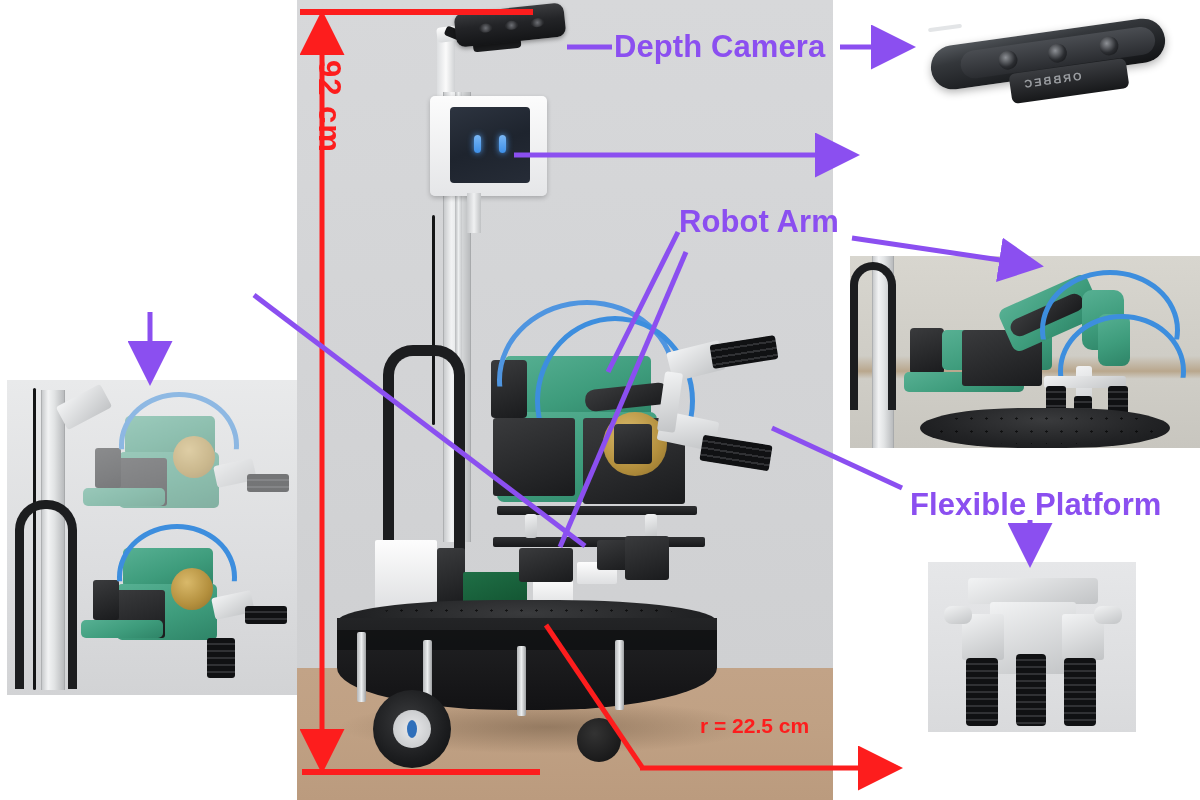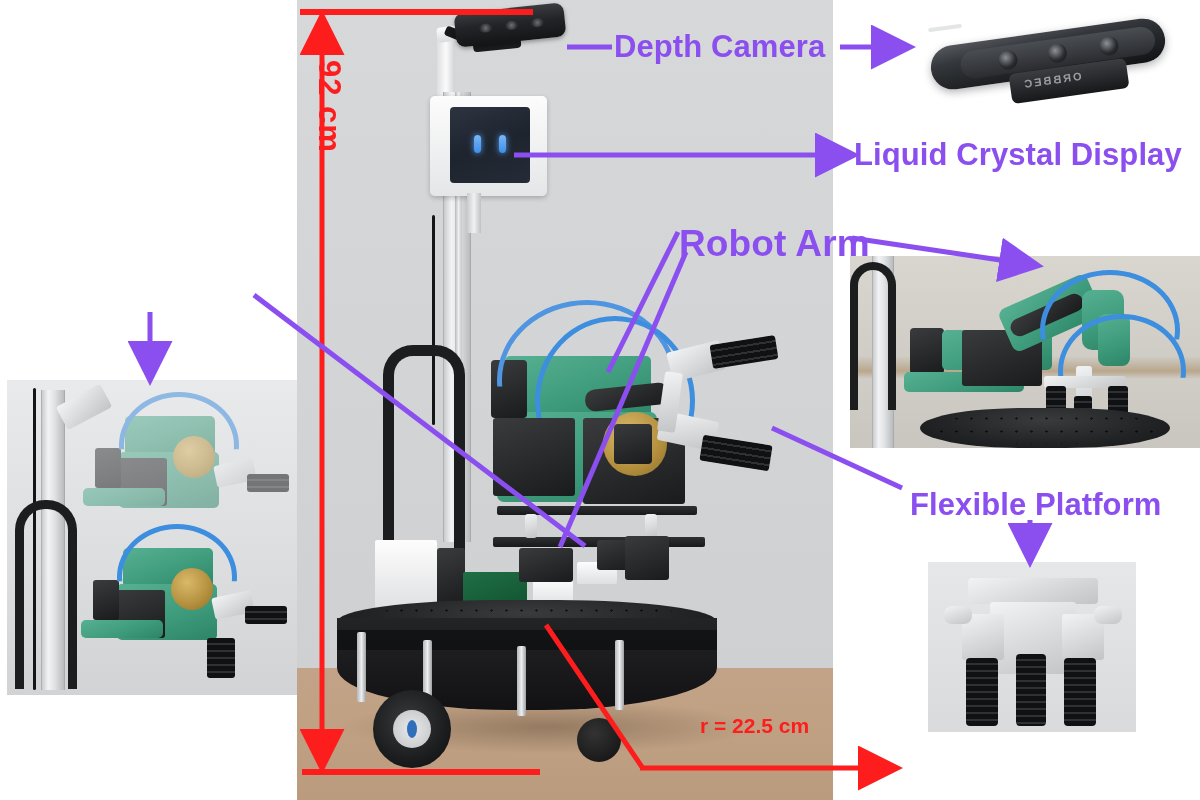--- a/index.html
+++ b/index.html
@@ -323,23 +323,22 @@
     </g>
 
     <g>
       <line x1="902" y1="488" x2="772" y2="428" stroke="#8b4ff0" stroke-width="5"></line>
       <line x1="1030" y1="520" x2="1030" y2="558" stroke="#8b4ff0" stroke-width="5" marker-end="url(#ap)"></line>
     </g>
   </svg>
 
   <div class="lbl" style="left:614px;top:29px;font-size:31px;">Depth Camera</div>
 
-  <div class="lbl" style="left:854px;top:137px;font-size:31px;">Liquid Crystal Display</div>
-
-  <div class="lbl" style="left:679px;top:223px;font-size:37px;">Robot Arm</div>
+
+  <div class="lbl" style="left:679px;top:204px;font-size:31px;">Robot Arm</div>
 
 
   <div class="lbl" style="left:910px;top:487px;font-size:31px;">Flexible Platform</div>
 
 
   <div class="lbl-red" style="left:700px;top:714px;font-size:21px;">r = 22.5 cm</div>
 
 </div>
 
 </body></html>

